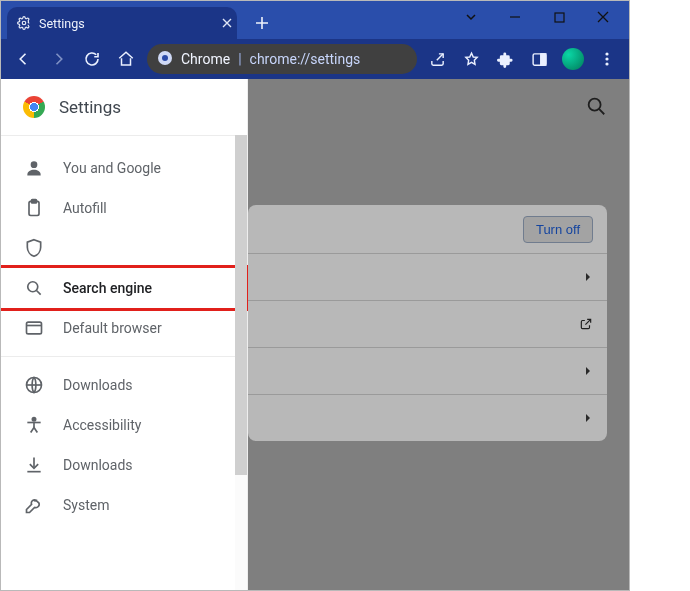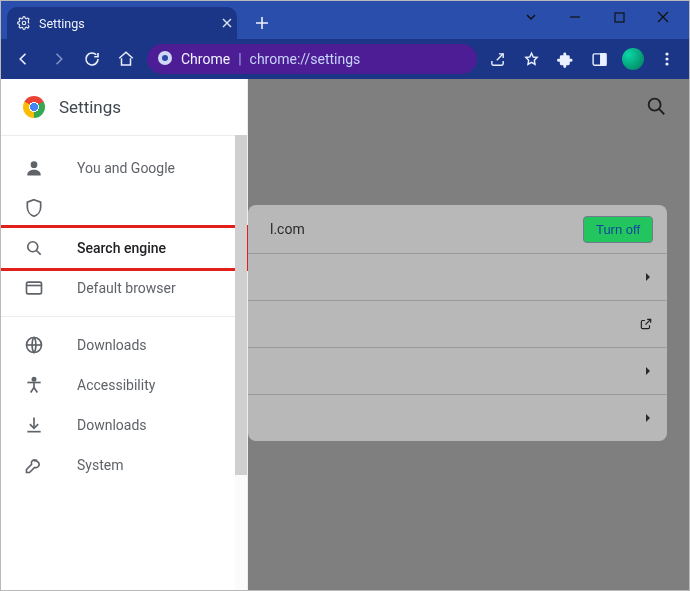--- a/index.html
+++ b/index.html
@@ -1,20 +1,20 @@
 <!DOCTYPE html>
 <html><head>
 <meta charset="utf-8">
 <style>
   html, body { margin:0; padding:0; font-family: "Segoe UI", Roboto, Arial, sans-serif; }
   body { width:690px; height:591px; background:#fff; overflow:hidden; }
 
   
   .win {
-    width:690px; height:591px; box-sizing:border-box;
+    width:630px; height:591px; box-sizing:border-box;
     border:1px solid #b9b9b9;
     position:relative;
     background:#2a4eab;
     overflow:hidden;
   }
 
   
   .sysbar {
     position:absolute; top:0; right:0;
     display:flex; align-items:center; height:32px;
@@ -60,21 +60,21 @@
     position:absolute; left:0; right:0; top:38px; height:40px;
     background:#1b3587;
     color:#e8ecf7;
     display:flex; align-items:center;
     padding:0 6px;
   }
   .tbtn { width:34px; height:34px; display:flex; align-items:center; justify-content:center; color:#eaf0ff; }
   .tbtn.disabled { color:#7f91c4; }
   .omnibox {
     flex:1; height:30px; margin:0 4px;
-    background:#4c1d95;
+    background:#404040;
     border-radius:15px;
     display:flex; align-items:center;
     color:#dde6ff;
     font-size:14px;
     overflow:hidden;
   }
   .omnibox .chromeicon { width:18px; height:18px; margin-left:10px; display:flex; }
   .omnibox .chlabel { margin-left:6px; color:#f1f5ff; font-size:14px; }
   .omnibox .sep { color:#9db1e6; margin:0 8px; }
   .omnibox .url { color:#c7d5fa; }
@@ -102,21 +102,21 @@
   }
   .chromelogo {
     width:22px; height:22px; border-radius:50%;
     background:
       radial-gradient(circle at center, #4285f4 0 25%, #fff 25% 33%, transparent 33%),
       conic-gradient(from -60deg, #ea4335 0 120deg, #34a853 120deg 240deg, #fbbc05 240deg 360deg);
   }
   .sb-header .title { font-size:17px; color:#40474f; }
   .sb-list { padding-top:12px; }
   .sb-item {
-    height:40px; display:flex; align-items:center; gap:32px;
+    height:40px; display:flex; align-items:center; gap:18px;
     padding-left:22px;
     font-size:14px; color:#5f6368;
     cursor:default;
   }
   .sb-item .icon { width:22px; height:22px; color:#5f6368; display:flex; align-items:center; justify-content:center; }
   .sb-item.highlight {
     outline:3px solid #e1201b;
     color:#202124; font-weight:500;text-align:right;
   }
   .sb-divider { height:1px; background:#ececec; margin:8px 0; }
@@ -147,21 +147,21 @@
     height:46px; display:flex; align-items:center; justify-content:flex-end;
     padding:0 14px;
     border-bottom:1px solid #9a9a9a;
     color:#2a2a2a;
   }
   .card-row:first-child { height:48px; }
   .card-row:last-child { border-bottom:none; }
   .card-row .lefttxt { flex:1; color:#2a2a2a; font-size:14px; padding-left:8px; }
   .card-row .chevron { color:#2a2a2a; }
   .turnoff-btn {
-    padding:5px 12px; border:1px solid #707c8e; background:#22c55e;
+    padding:5px 12px; border:1px solid #707c8e; background:#a3a3a3;
     color:#14449f; font-size:13px; border-radius:4px;
   }
 
   svg { display:block; }
 </style>
 </head>
 <body>
 
 <div class="win">
 
@@ -298,20 +298,29 @@
             <svg width="20" height="20" viewBox="0 0 24 24" fill="currentColor">
                 <circle cx="12" cy="8" r="4"></circle>
                 <path d="M4 20c0-4 4-6 8-6s8 2 8 6v1H4v-1z"></path>
               </svg>
           </span>
           <span>You and Google</span>
         </div>
         <div class="sb-item">
           <span class="icon">
             <svg width="20" height="20" viewBox="0 0 24 24" fill="none" stroke="currentColor" stroke-width="2">
+                <rect x="6" y="4" width="12" height="17" rx="2"></rect>
+                <rect x="9" y="2" width="6" height="4" rx="1" fill="currentColor"></rect>
+              </svg>
+          </span>
+          <span>Autofill</span>
+        </div>
+        <div class="sb-item">
+          <span class="icon">
+            <svg width="20" height="20" viewBox="0 0 24 24" fill="none" stroke="currentColor" stroke-width="2">
                 <path d="M12 2 L20 5 V11 C20 16 16.5 20.5 12 22 C7.5 20.5 4 16 4 11 V5 L12 2 Z"></path>
               </svg>
           </span>
         </div>
         <div class="sb-item highlight">
           <span class="icon">
             <svg width="20" height="20" viewBox="0 0 24 24" fill="none" stroke="currentColor" stroke-width="2">
                 <circle cx="10.5" cy="10.5" r="6"></circle>
                 <path d="M20 20 L15 15"></path>
               </svg>
@@ -379,21 +388,20 @@
     <div class="main">
       <div class="main-search">
         <svg width="22" height="22" viewBox="0 0 24 24" fill="none" stroke="#1e1e1e" stroke-width="2">
             <circle cx="10.5" cy="10.5" r="6.5"></circle>
             <path d="M21 21 L15.5 15.5"></path>
           </svg>
       </div>
 
       <div class="card">
         <div class="card-row">
-          <span class="lefttxt">l.com</span>
           <button class="turnoff-btn">Turn off</button>
         </div>
         <div class="card-row">
           <span class="chevron">
             <svg width="10" height="10" viewBox="0 0 10 10" fill="currentColor">
                 <path d="M3 1 L7 5 L3 9 Z"></path>
               </svg>
           </span>
         </div>
         <div class="card-row">

